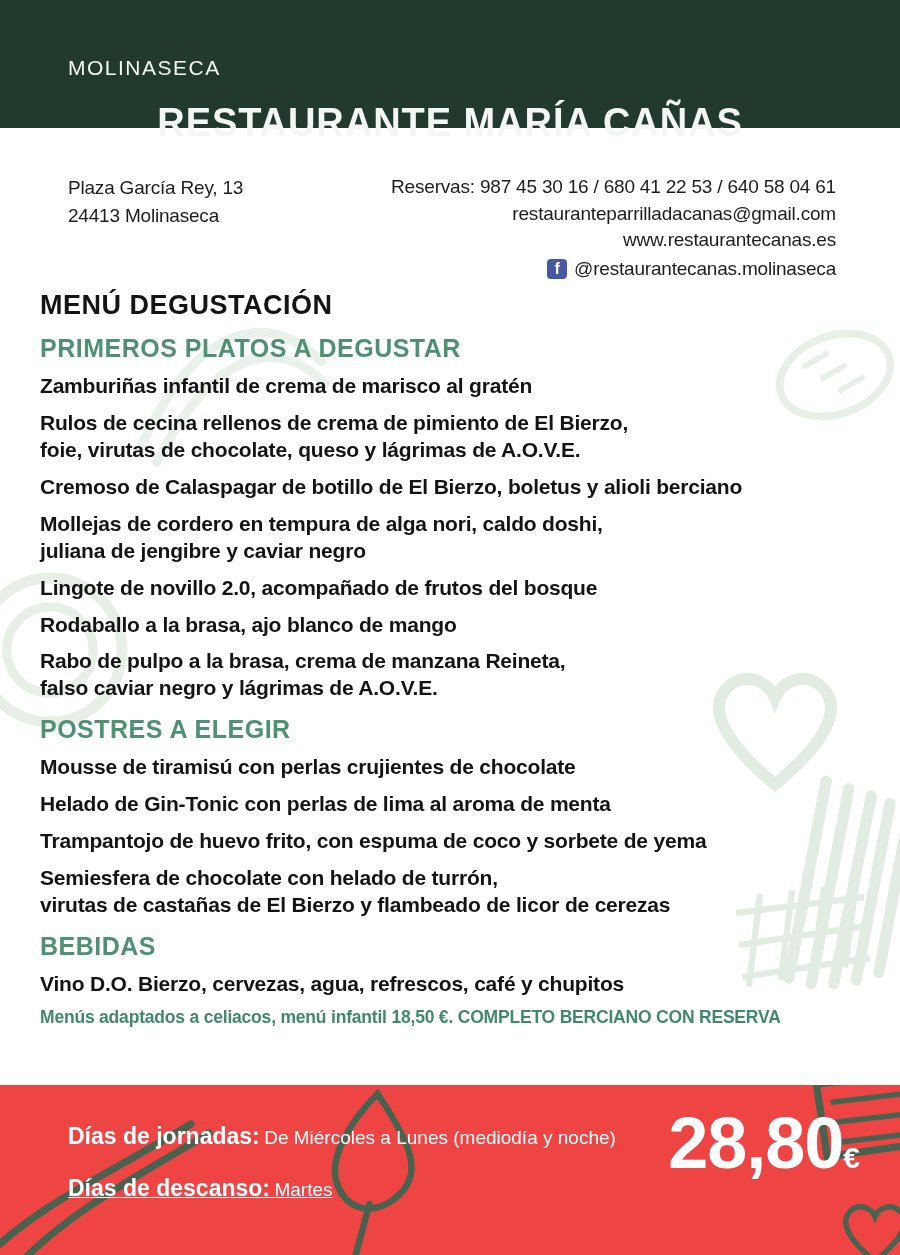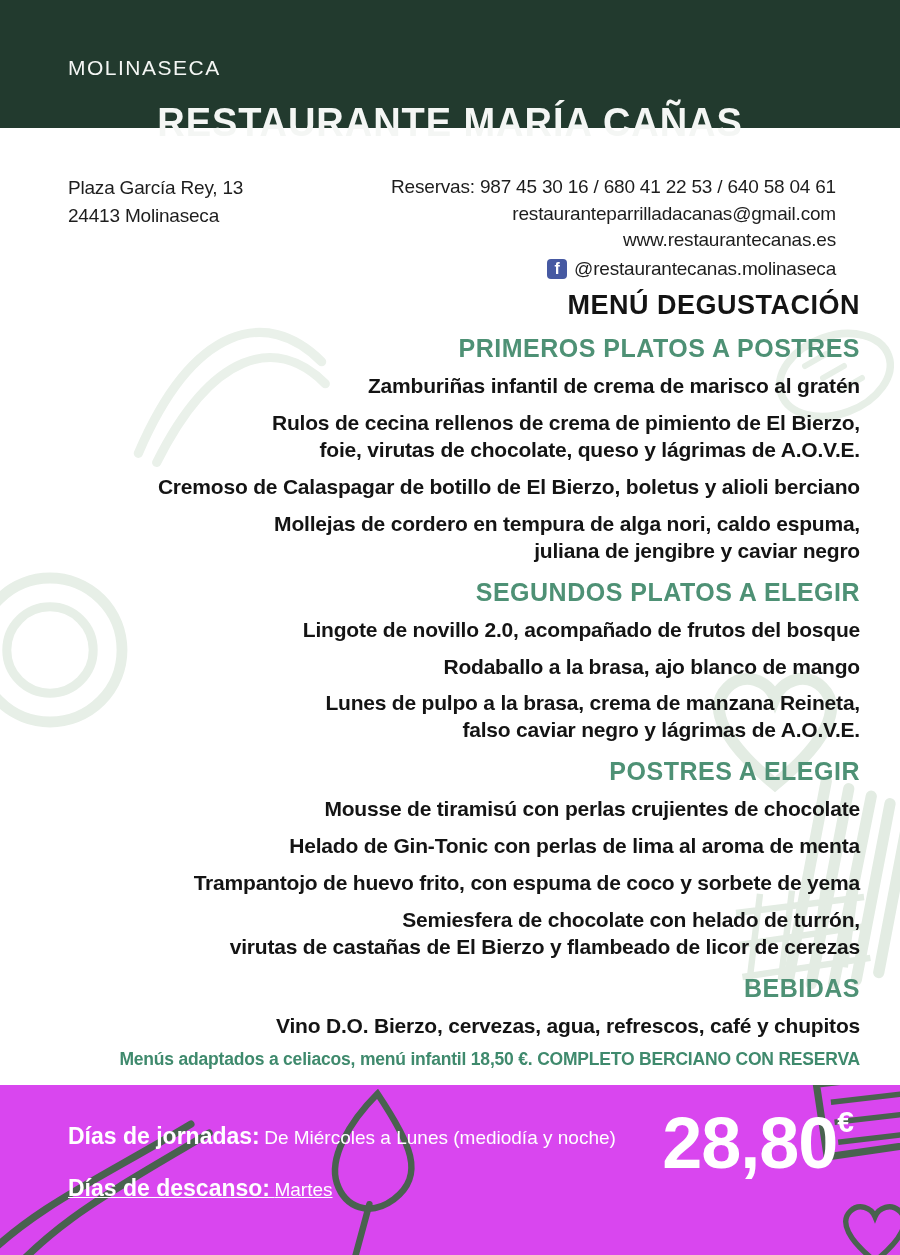--- a/index.html
+++ b/index.html
@@ -41,47 +41,47 @@
   .fb-line{display:flex;justify-content:flex-end;align-items:center;gap:7px;margin-top:2px;}
   .fb-icon{
     width:20px;height:20px;border-radius:4px;background:#4659a2;
     color:#ffffff;font-weight:700;font-size:16px;line-height:20px;
     text-align:center;display:inline-block;
   }
 
   
   .menu{
     position:relative;z-index:2;width:820px;margin:8px auto 0;
-    text-align:right;color:#141414;
+    text-align:left;color:#141414;
   }
   .menu-title{font-size:27px;font-weight:700;letter-spacing:.5px;margin:8px 0 4px;}
   .section-heading{
     font-size:25px;font-weight:600;color:#4e9175;letter-spacing:.5px;
     margin:13px 0 2px;
   }
   .menu-item{
     font-size:21px;font-weight:600;line-height:1.28;margin:10px 0;
     white-space:pre-line;letter-spacing:-0.2px;
   }
   .menu-note{
     font-size:17.5px;font-weight:600;color:#3f8a6d;margin-top:8px;letter-spacing:-0.2px;
   }
 
   
   .footer{
     position:absolute;left:0;bottom:0;width:900px;height:170px;
-    background:#d946ef;color:#ffffff;z-index:2;overflow:hidden;
+    background:#ef4444;color:#ffffff;z-index:2;overflow:hidden;
   }
   .footer-row{position:absolute;left:68px;white-space:nowrap;}
   .footer-row.first{top:38px;}
   .footer-row.second{top:90px;text-decoration:underline;}
   .footer-label{font-size:23px;font-weight:700;}
   .footer-value{font-size:19px;font-weight:400;}
   .price{
-    position:absolute;right:46px;top:22px;display:flex;align-items:flex-start;
+    position:absolute;right:40px;top:22px;display:flex;align-items:flex-end;
     font-weight:700;line-height:1;
   }
   .price-amount{font-size:72px;letter-spacing:-1px;}
   .price-currency{font-size:30px;padding-bottom:6px;}
 </style>
 </head>
 <body>
 
 <div class="page">
 
@@ -133,31 +133,30 @@
       <div class="fb-line">
         <span class="fb-icon">f</span>
         <span>@restaurantecanas.molinaseca</span>
       </div>
     </div>
   </div>
 
   <div class="menu">
     <div class="menu-title">MENÚ DEGUSTACIÓN</div>
     <div id="menu-sections">
-        <div class="section-heading">PRIMEROS PLATOS A POSTRES</div>
+        <div class="section-heading">PRIMEROS PLATOS A DEGUSTAR</div>
         <div class="menu-item">Zamburiñas infantil de crema de marisco al gratén</div>
         <div class="menu-item">Rulos de cecina rellenos de crema de pimiento de El Bierzo,
 foie, virutas de chocolate, queso y lágrimas de A.O.V.E.</div>
         <div class="menu-item">Cremoso de Calaspagar de botillo de El Bierzo, boletus y alioli berciano</div>
-        <div class="menu-item">Mollejas de cordero en tempura de alga nori, caldo espuma,
+        <div class="menu-item">Mollejas de cordero en tempura de alga nori, caldo doshi,
 juliana de jengibre y caviar negro</div>
-        <div class="section-heading">SEGUNDOS PLATOS A ELEGIR</div>
         <div class="menu-item">Lingote de novillo 2.0, acompañado de frutos del bosque</div>
         <div class="menu-item">Rodaballo a la brasa, ajo blanco de mango</div>
-        <div class="menu-item">Lunes de pulpo a la brasa, crema de manzana Reineta,
+        <div class="menu-item">Rabo de pulpo a la brasa, crema de manzana Reineta,
 falso caviar negro y lágrimas de A.O.V.E.</div>
         <div class="section-heading">POSTRES A ELEGIR</div>
         <div class="menu-item">Mousse de tiramisú con perlas crujientes de chocolate</div>
         <div class="menu-item">Helado de Gin-Tonic con perlas de lima al aroma de menta</div>
         <div class="menu-item">Trampantojo de huevo frito, con espuma de coco y sorbete de yema</div>
         <div class="menu-item">Semiesfera de chocolate con helado de turrón,
 virutas de castañas de El Bierzo y flambeado de licor de cerezas</div>
         <div class="section-heading">BEBIDAS</div>
         <div class="menu-item">Vino D.O. Bierzo, cervezas, agua, refrescos, café y chupitos</div>
       </div>

